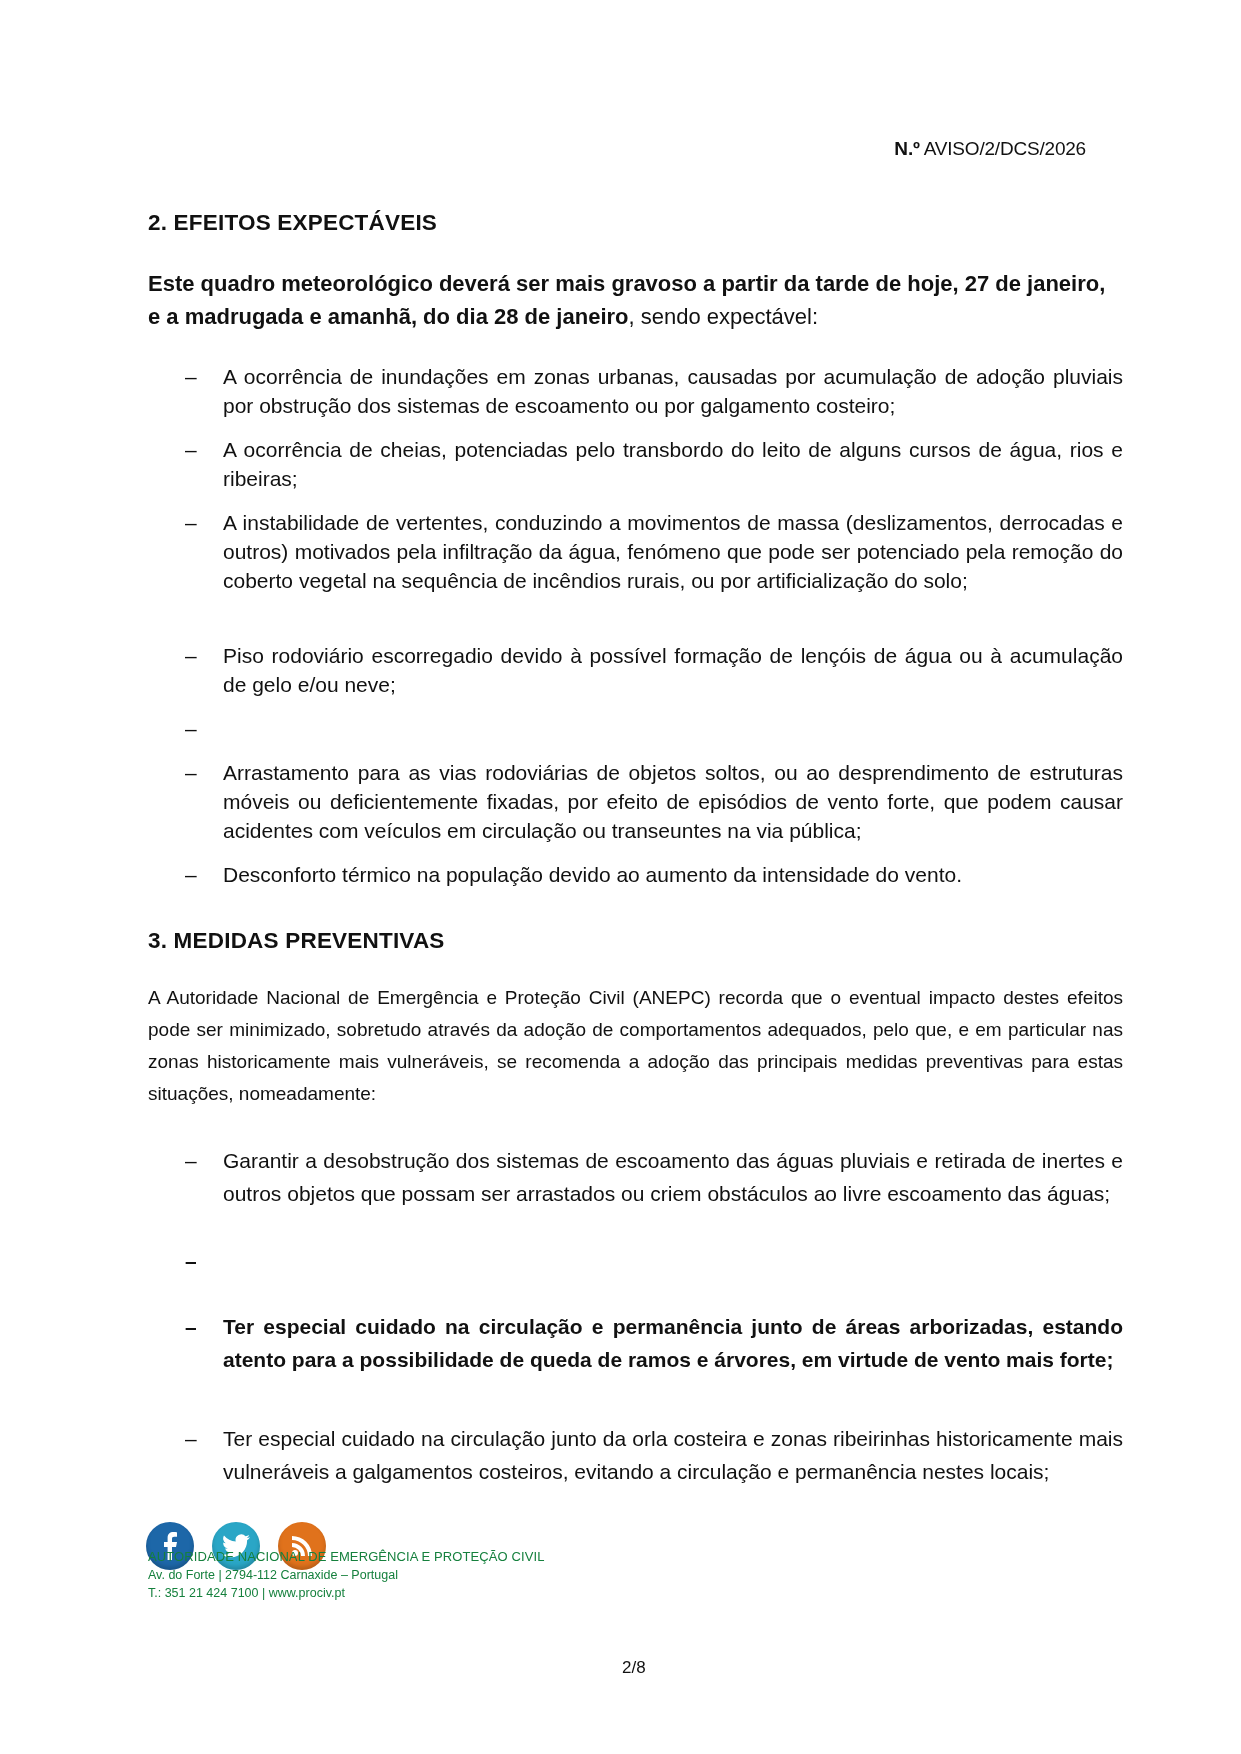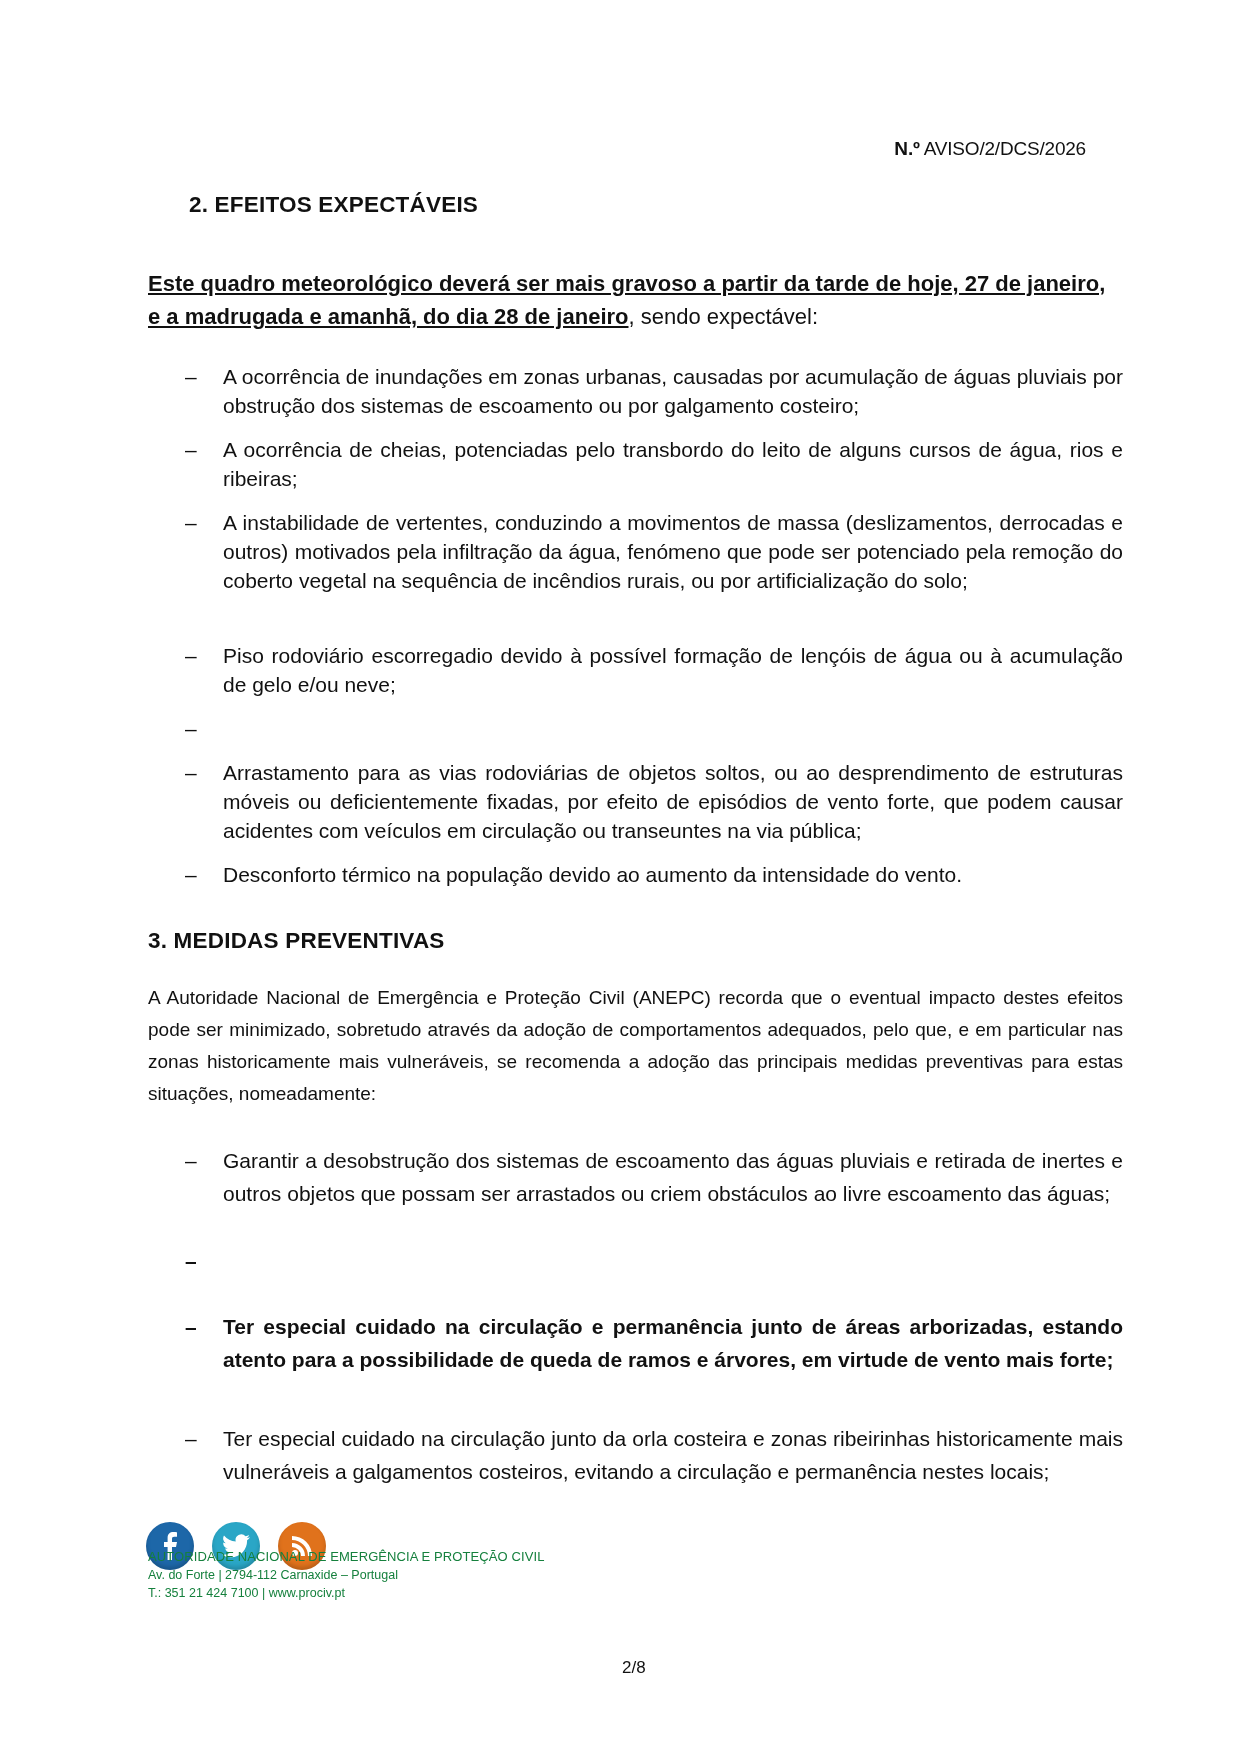--- a/index.html
+++ b/index.html
@@ -20,21 +20,21 @@
       position: absolute; left: 148px;
       font-size: 22.5px; font-weight: 700; letter-spacing: 0.2px;
       margin: 0;
     }
 
     .lead {
       position: absolute; left: 148px; width: 975px;
       font-size: 22px; line-height: 33px; margin: 0;
       text-align: left;
     }
-    .lead .strong { font-weight: 700; text-decoration: underline; }
+    .lead .strong { font-weight: 700; }
 
     .list { position: absolute; left: 148px; width: 975px; margin: 0; padding: 0; list-style: none; }
     .list li {
       position: relative; padding-left: 75px;
       font-size: 21px; line-height: 29px;
       text-align: justify;
     }
     .list li .dash {
       position: absolute; left: 37px; top: 0;
     }
@@ -72,26 +72,26 @@
 </head>
 <body>
 
 <div class="page">
 
   <div class="ref">
     <b>N.º</b>
     <span>AVISO/2/DCS/2026</span>
   </div>
 
-  <h2 class="h2" style="top:192px;margin-left:41px;">2. EFEITOS EXPECTÁVEIS</h2>
+  <h2 class="h2" style="top:210px;">2. EFEITOS EXPECTÁVEIS</h2>
 
   <p class="lead" style="top:267px;"><span class="strong">Este quadro meteorológico deverá ser mais gravoso a partir da tarde de hoje, 27 de janeiro, e a madrugada e amanhã, do dia 28 de janeiro</span><span>, sendo expectável:</span></p>
 
   <ul class="list">
-    <li style="position:absolute; top:362px; width:900px;"><span class="dash">–</span><span>A ocorrência de inundações em zonas urbanas, causadas por acumulação de águas pluviais por obstrução dos sistemas de escoamento ou por galgamento costeiro;</span></li>
+    <li style="position:absolute; top:362px; width:900px;"><span class="dash">–</span><span>A ocorrência de inundações em zonas urbanas, causadas por acumulação de adoção pluviais por obstrução dos sistemas de escoamento ou por galgamento costeiro;</span></li>
     <li style="position:absolute; top:435px; width:900px;"><span class="dash">–</span><span>A ocorrência de cheias, potenciadas pelo transbordo do leito de alguns cursos de água, rios e ribeiras;</span></li>
     <li style="position:absolute; top:508px; width:900px;"><span class="dash">–</span><span>A instabilidade de vertentes, conduzindo a movimentos de massa (deslizamentos, derrocadas e outros) motivados pela infiltração da água, fenómeno que pode ser potenciado pela remoção do coberto vegetal na sequência de incêndios rurais, ou por artificialização do solo;</span></li>
     <li style="position:absolute; top:641px; width:900px;"><span class="dash">–</span><span>Piso rodoviário escorregadio devido à possível formação de lençóis de água ou à acumulação de gelo e/ou neve;</span></li>
     <li style="position:absolute; top:714px; width:900px;"><span class="dash">–</span></li>
     <li style="position:absolute; top:758px; width:900px;"><span class="dash">–</span><span>Arrastamento para as vias rodoviárias de objetos soltos, ou ao desprendimento de estruturas móveis ou deficientemente fixadas, por efeito de episódios de vento forte, que podem causar acidentes com veículos em circulação ou transeuntes na via pública;</span></li>
     <li style="position:absolute; top:860px; width:900px;"><span class="dash">–</span><span>Desconforto térmico na população devido ao aumento da intensidade do vento.</span></li>
   </ul>
 
   <h2 class="h2" style="top:928px;">3. MEDIDAS PREVENTIVAS</h2>
 

